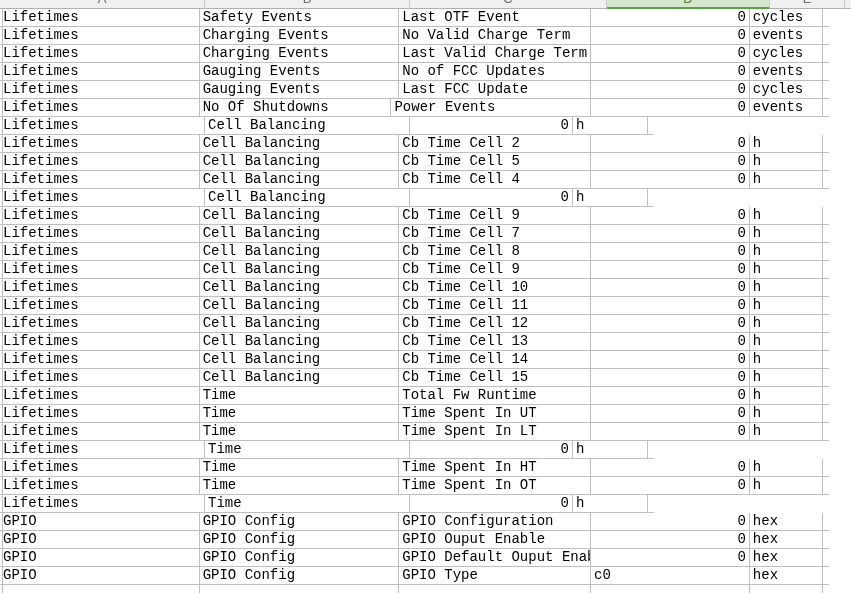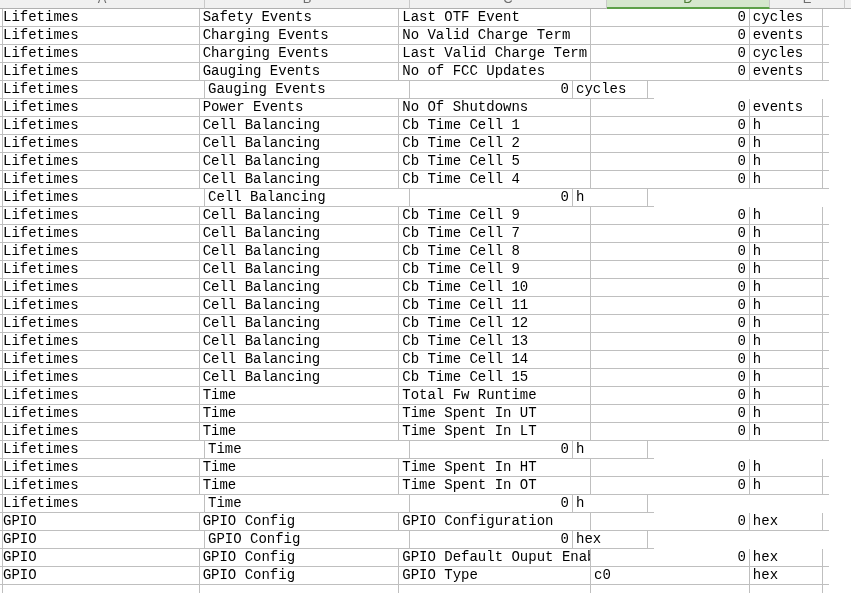--- a/index.html
+++ b/index.html
@@ -130,36 +130,36 @@
         <div class="cell w0">Lifetimes</div>
         <div class="cell w1">Gauging Events</div>
         <div class="cell w2">No of FCC Updates</div>
         <div class="cell w3 num">0</div>
         <div class="cell w4">events</div>
         <div class="cell w5 last"></div>
       </div>
       <div class="row">
         <div class="cell w0">Lifetimes</div>
         <div class="cell w1">Gauging Events</div>
+        <div class="cell w2">Last FCC Update</div>
         <div class="cell w3 num">0</div>
         <div class="cell w4">cycles</div>
         <div class="cell w5 last"></div>
       </div>
       <div class="row">
         <div class="cell w0">Lifetimes</div>
+        <div class="cell w2">No Of Shutdowns</div>
         <div class="cell w1">Power Events</div>
-        <div class="cell w2">No Of Shutdowns</div>
         <div class="cell w3 num">0</div>
         <div class="cell w4">events</div>
         <div class="cell w5 last"></div>
       </div>
       <div class="row">
         <div class="cell w0">Lifetimes</div>
         <div class="cell w1">Cell Balancing</div>
-        <div class="cell w2">Cb Time Cell 1</div>
         <div class="cell w3 num">0</div>
         <div class="cell w4">h</div>
         <div class="cell w5 last"></div>
       </div>
       <div class="row">
         <div class="cell w0">Lifetimes</div>
         <div class="cell w1">Cell Balancing</div>
         <div class="cell w2">Cb Time Cell 2</div>
         <div class="cell w3 num">0</div>
         <div class="cell w4">h</div>
@@ -326,20 +326,21 @@
         <div class="cell w0">GPIO</div>
         <div class="cell w1">GPIO Config</div>
         <div class="cell w2">GPIO Configuration</div>
         <div class="cell w3 num">0</div>
         <div class="cell w4">hex</div>
         <div class="cell w5 last"></div>
       </div>
       <div class="row">
         <div class="cell w0">GPIO</div>
         <div class="cell w1">GPIO Config</div>
+        <div class="cell w2">GPIO Ouput Enable</div>
         <div class="cell w3 num">0</div>
         <div class="cell w4">hex</div>
         <div class="cell w5 last"></div>
       </div>
       <div class="row">
         <div class="cell w0">GPIO</div>
         <div class="cell w1">GPIO Config</div>
         <div class="cell w2">GPIO Default Ouput Enable</div>
         <div class="cell w3 num">0</div>
         <div class="cell w4">hex</div>

